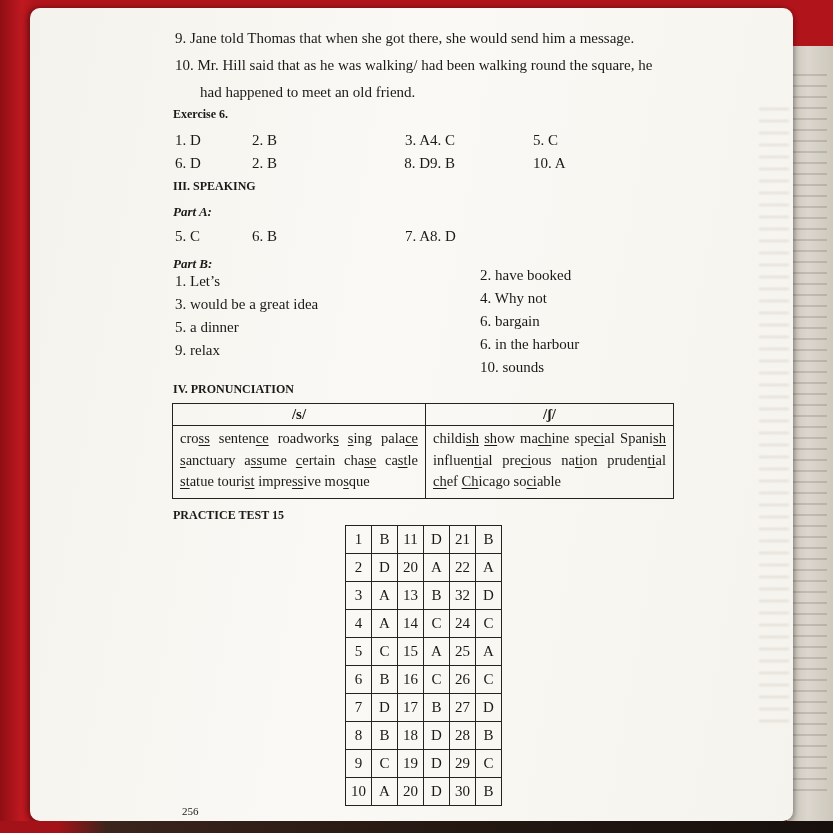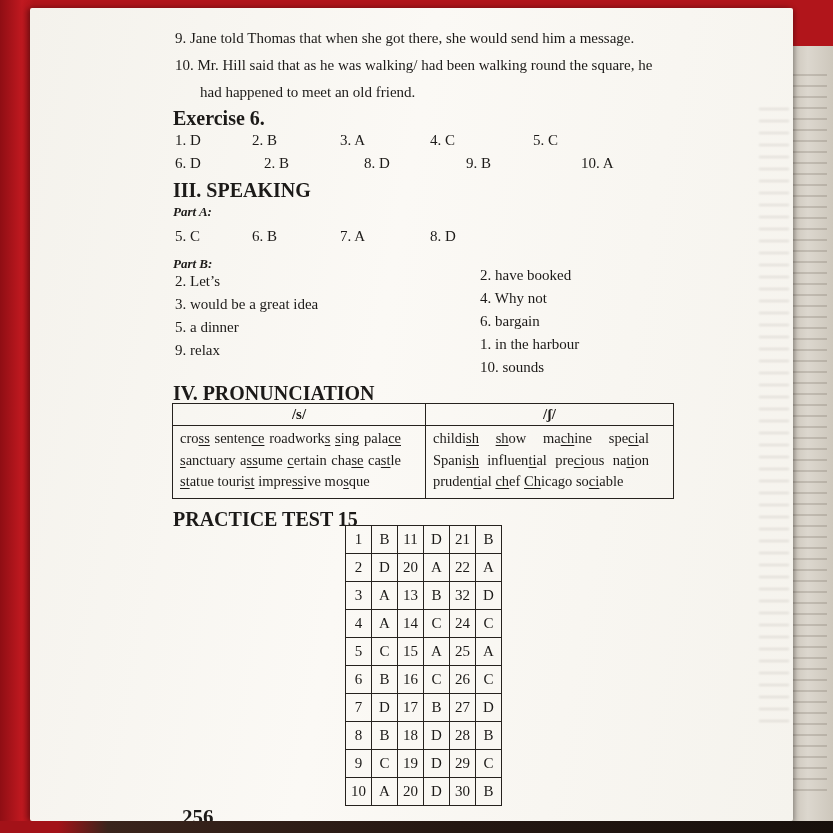--- a/index.html
+++ b/index.html
@@ -13,64 +13,64 @@
     position:absolute;top:46px;right:0;bottom:12px;width:46px;
     background:linear-gradient(90deg,#c7c0b5 0%,#dcd7ce 45%,#cdc7bc 100%);
   }
   .stack-ghost{
     position:absolute;left:5px;right:6px;top:28px;bottom:28px;opacity:.55;
     background:repeating-linear-gradient(to bottom, rgba(92,82,70,.38) 0 2px, transparent 2px 11px);
     filter:blur(.7px);
   }
   
   .page{
-    position:absolute;left:30px;top:8px;right:40px;bottom:12px;border-radius:2px;
+    position:absolute;left:30px;top:8px;right:40px;bottom:12px;border-radius:10px;
     background:linear-gradient(100deg,#f4f2ec 0%,#fbf9f5 45%,#f5f3ed 100%);
     box-shadow:-3px 0 6px rgba(0,0,0,.35), 2px 2px 5px rgba(0,0,0,.25);
   }
   .show-through{
     position:absolute;right:4px;width:30px;top:100px;bottom:90px;opacity:.16;
     background:repeating-linear-gradient(to bottom, rgba(90,78,64,.8) 0 2px, transparent 2px 12px);
     filter:blur(1px);
   }
   .bottom-strip{
     position:absolute;left:0;right:0;bottom:0;height:12px;
     background:linear-gradient(90deg,#a31218 0px,#a31218 58px,#3a241c 108px,#241712 55%,#17100c 100%);
   }
   .content{position:absolute;inset:0;font-size:15px;}
   .blk{position:absolute;white-space:nowrap;}
   .wrapblk{position:absolute;white-space:normal;}
-  .hd{font-weight:bold;font-size:20px;}
+  .hd{font-weight:bold;font-size:12px;}
   .partlbl{font-weight:bold;font-style:italic;font-size:13px;}
   .ans-row{display:flex;}
   .ans-row .c0{width:77px;} .ans-row .c1{width:88px;}
-  .ans-row .c2{width:90px;} .ans-row .c3{width:103px;}
+  .ans-row .c2{width:90px;text-align:right;} .ans-row .c3{width:103px;}
   .pb-col div{line-height:23px;}
   
   #it9{top:22px;left:145px;width:630px;}
   #it10a{top:49px;left:145px;width:645px;}
   #it10b{top:76px;left:170px;}
   #hd-ex6{top:99px;left:143px;}
   #ex6r1{top:124px;left:145px;}
-  #ex6r2{top:147px;left:145px;gap:12px;}
+  #ex6r2{top:147px;left:145px;}
   #hd-sp{top:171px;left:143px;}
   #pa-label{top:196px;left:143px;}
   #pa-row{top:220px;left:145px;}
   #pb-label{top:248px;left:143px;}
   #pb-left{top:262px;left:145px;}
   #pb-right{top:256px;left:450px;}
   #hd-pron{top:374px;left:143px;}
   #pron-tbl{top:395px;left:142px;width:502px;}
   #hd-pt{top:500px;left:143px;}
   #grid-tbl{top:517px;left:315px;}
-  #pageno{top:797px;left:152px;font-weight:bold;font-size:21px;}
+  #pageno{top:797px;left:152px;font-weight:normal;font-size:11px;}
   
   table.pron{border-collapse:collapse;width:502px;background:transparent;}
   table.pron th{border:1px solid #26221e;font-weight:bold;font-size:15px;height:21px;text-align:center;padding:0;}
-  table.pron td{border:1px solid #26221e;font-size:14.5px;line-height:21.5px;padding:2px 24px 5px 7px;text-align:justify;vertical-align:top;margin-top:36px;}
+  table.pron td{border:1px solid #26221e;font-size:14.5px;line-height:21.5px;padding:2px 7px 5px 7px;text-align:justify;vertical-align:top;margin-top:36px;}
   table.pron col.lc{width:253px;}
   table.pron u{text-underline-offset:2px;text-decoration-thickness:1px;}
   
   table.grid{border-collapse:collapse;}
   table.grid td{border:1px solid #26221e;width:25px;height:27px;padding:0;text-align:center;font-size:15px;}
 </style>
 </head>
 <body>
 
 <div class="photo">
@@ -111,30 +111,30 @@
       <div class="blk ans-row" id="pa-row">
         <span class="c0">5. C</span>
         <span class="c1">6. B</span>
         <span class="c2">7. A</span>
         <span>8. D</span>
       </div>
 
       <div class="blk partlbl" id="pb-label">Part B:</div>
 
       <div class="blk pb-col" id="pb-left">
-        <div>2. Let’s</div>
+        <div>1. Let’s</div>
         <div>3. would be a great idea</div>
         <div>5. a dinner</div>
         <div>9. relax</div>
       </div>
       <div class="blk pb-col" id="pb-right">
         <div>2. have booked</div>
         <div>4. Why not</div>
         <div>6. bargain</div>
-        <div>1. in the harbour</div>
+        <div>6. in the harbour</div>
         <div>10. sounds</div>
       </div>
 
       <div class="blk hd" id="hd-pron">IV. PRONUNCIATION</div>
 
       <div class="wrapblk" id="pron-tbl">
         <table class="pron">
           <colgroup>
               <col class="lc">
               <col>

